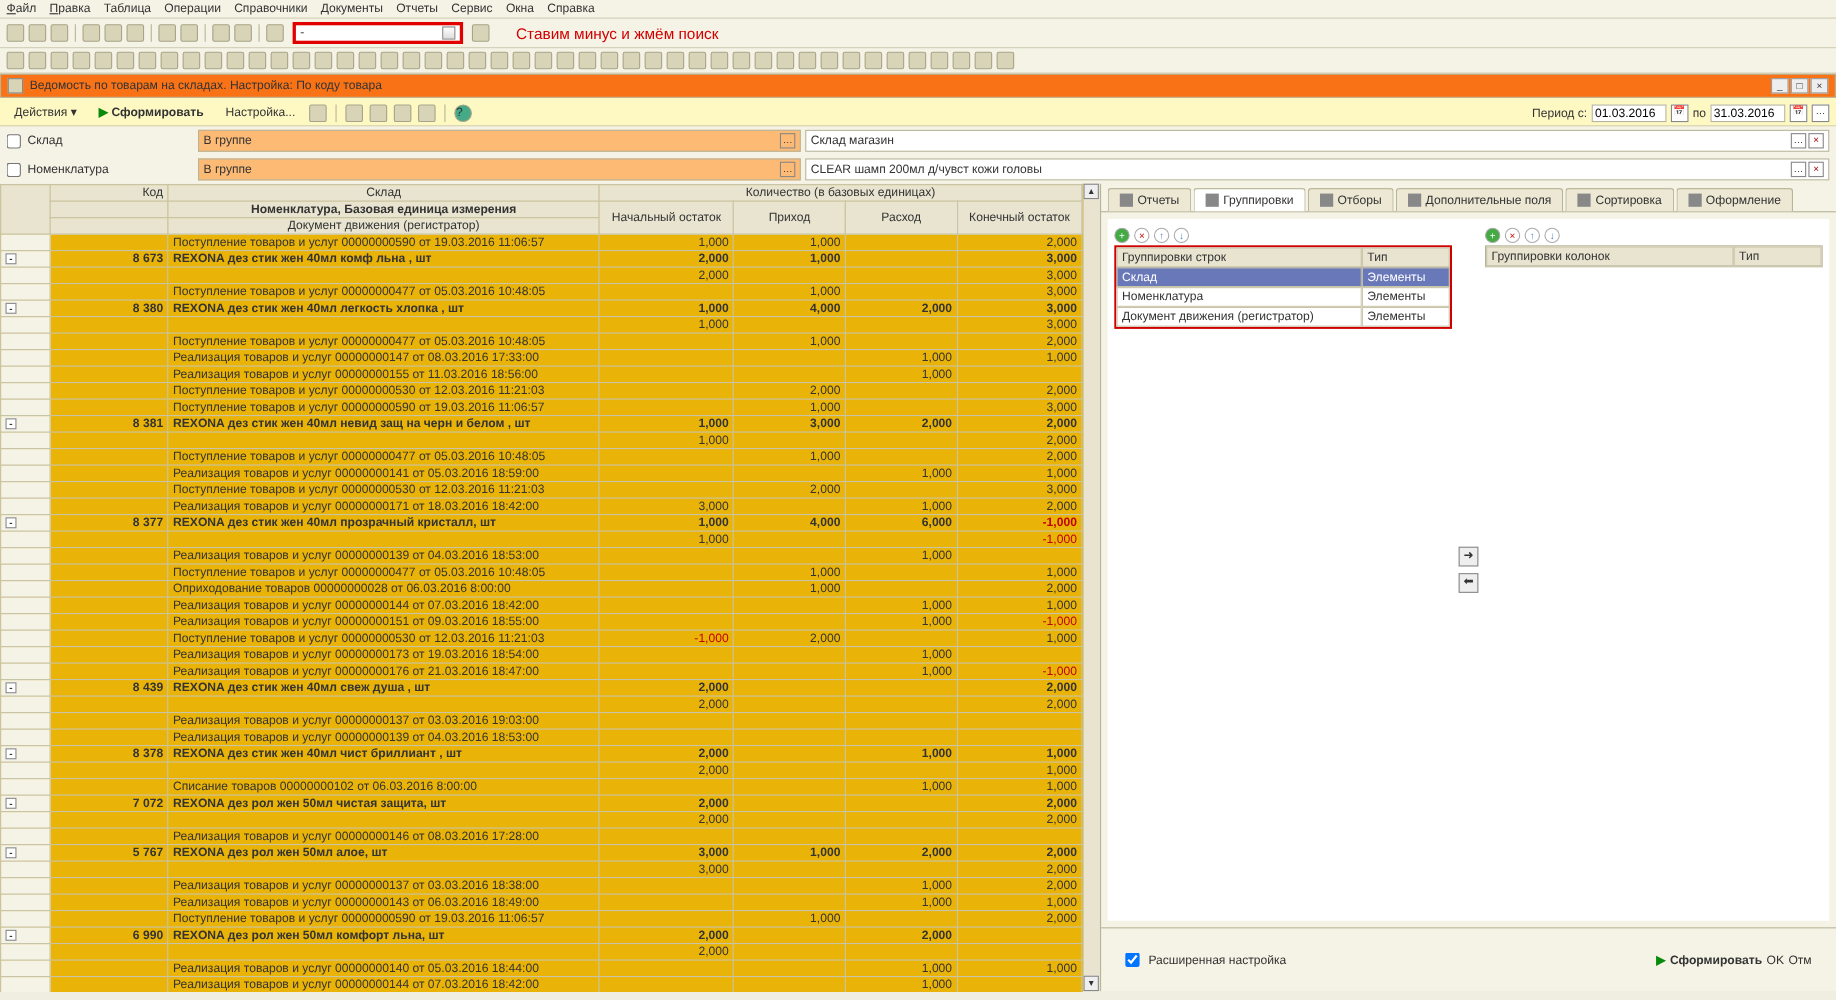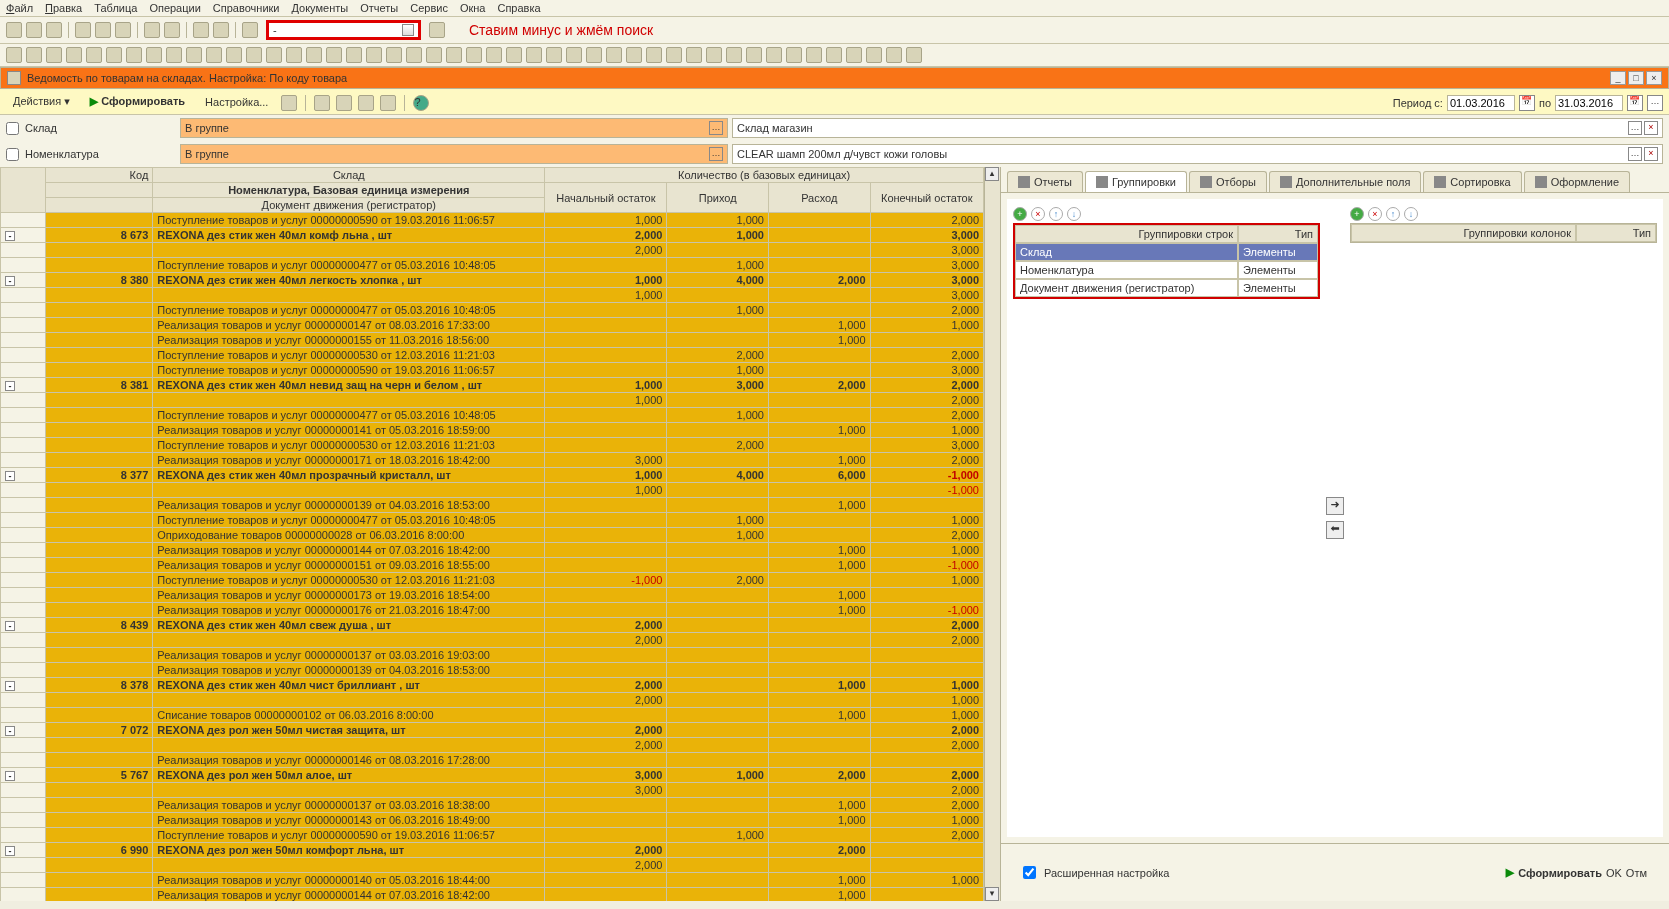--- a/index.html
+++ b/index.html
@@ -49,21 +49,21 @@
 .tabs-row { display:flex; gap:2px; padding:4px 6px 0; border-bottom:1px solid #b8b498; }
 .tab { padding:4px 10px; border:1px solid #b8b498; border-bottom:none; background:#ece8d4; display:flex; align-items:center; gap:4px; border-radius:3px 3px 0 0; }
 .tab.active { background:#fff; }
 .tab .ti { width:12px; height:12px; background:#888; display:inline-block; }
 .grp-body { flex:1; background:#fff; margin:6px; padding:6px; display:flex; gap:6px; }
 .grp-left, .grp-right { flex:1; display:flex; flex-direction:column; }
 .mini-tb { display:flex; gap:4px; padding:2px 0; }
 .mini-tb span { width:14px; height:14px; display:inline-block; border:1px solid #aaa; border-radius:7px; font-size:9px; text-align:center; line-height:12px; }
 .grp-table { border:2px solid #d00000; }
 .grp-right .grp-table { border:1px solid #b8b498; }
-.gt-hdr { display:flex; background:#e8e4d0;text-align:right; }
+.gt-hdr { display:flex; background:#e8e4d0; }
 .gt-hdr div { border:1px solid #c8c4a8; padding:2px 4px; }
 .gt-c1 { flex:1; }
 .gt-c2 { width:80px; }
 .gt-row { display:flex; }
 .gt-row div { border:1px solid #c8c4a8; padding:2px 4px; background:#fff; }
 .gt-row.sel div { background:#6878b8; color:#fff; }
 .arrows-mid { display:flex; flex-direction:column; justify-content:center; gap:6px; }
 .arrows-mid span { width:18px; height:18px; border:1px solid #888; background:#eee; text-align:center; }
 .settings-footer { padding:22px; border-top:1px solid #b8b498; display:flex; align-items:center; gap:8px; }
 .settings-footer .right { margin-left:auto; display:flex; gap:4px; align-items:center; }

